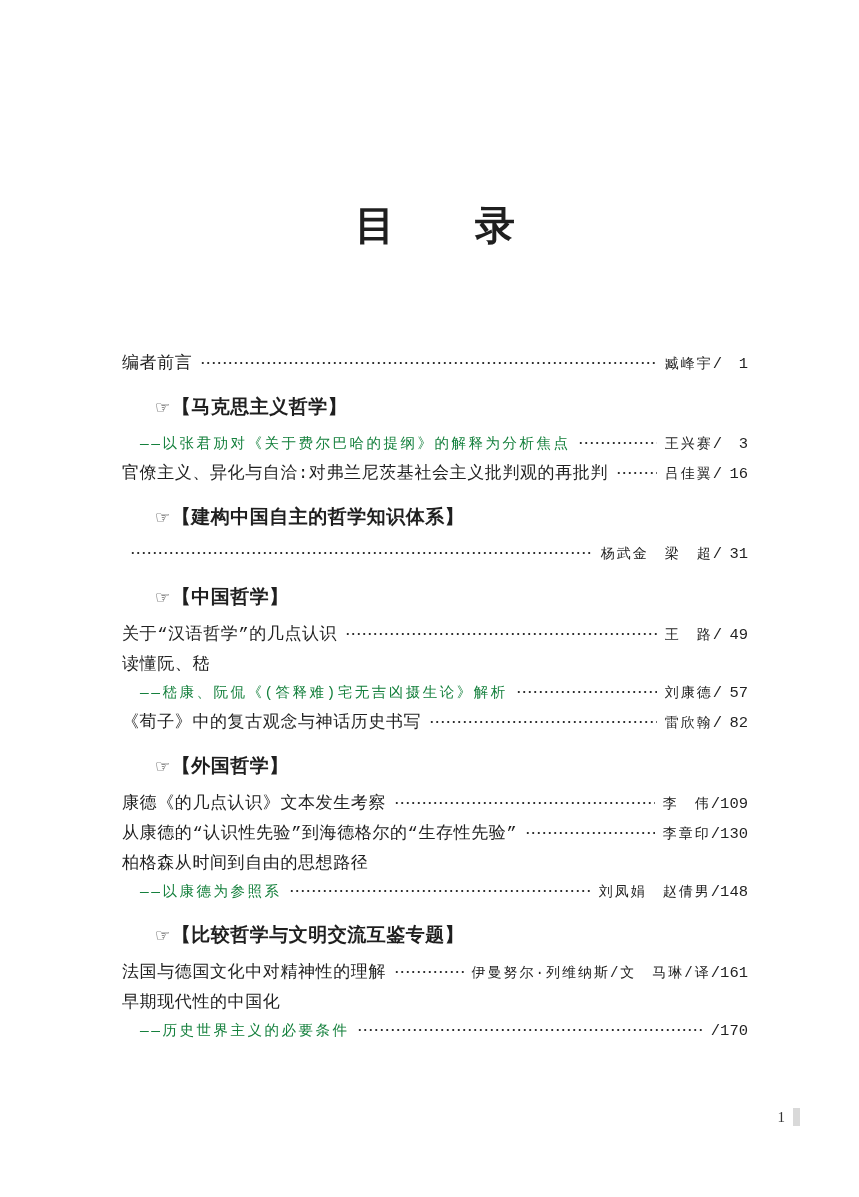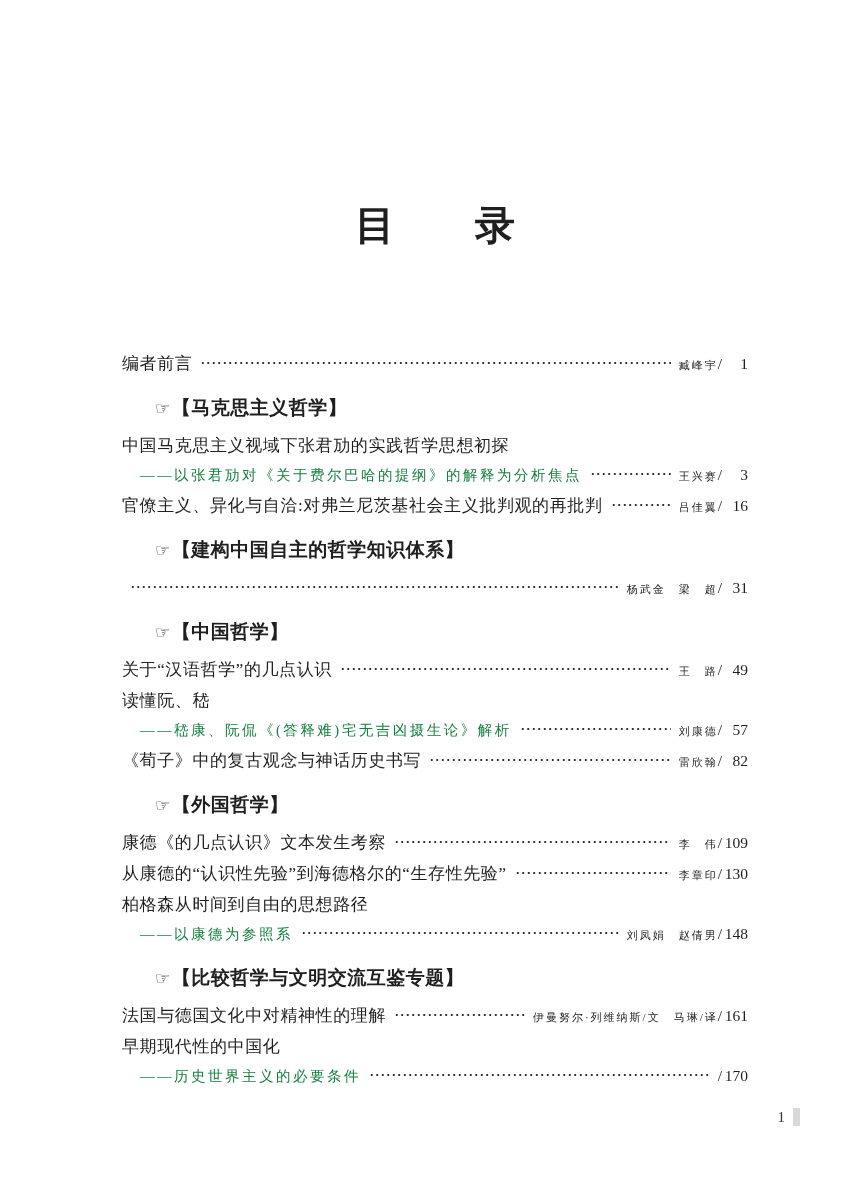--- a/index.html
+++ b/index.html
@@ -21,20 +21,21 @@
     text-align:center;
     font-weight:700;
     white-space:pre;
     letter-spacing:0;
   }
   .row{
     display:flex;
     align-items:baseline;
     line-height:29px;
     min-height:29px;
+    font-family:Liberation Mono, monospace;
   }
   .row .t{
     font-size:17px;
     letter-spacing:0.6px;
     white-space:pre;
   }
   .row.sub{padding-left:18px;}
   .row.sub .t{
     font-size:14.5px;
     letter-spacing:2.5px;
@@ -60,21 +61,21 @@
     flex:1 1 auto;
     align-self:stretch;
     margin:0 8px;
     background-image:radial-gradient(circle, #2e2e2e 1.1px, rgba(0,0,0,0) 1.4px);
     background-size:5.5px 6px;
     background-repeat:repeat-x;
     background-position:left 45%;
     min-width:10px;
   }
   .auth{
-    font-size:11px;
+    font-size:14px;
     letter-spacing:2px;
     white-space:pre;
     color:#242424;
   }
   .slash{font-size:15.5px;}
   .pg{
     font-size:15.5px;
     min-width:26px;
     text-align:right;
     white-space:pre;
@@ -100,23 +101,20 @@
         <span class="t">编者前言</span>
         <span class="leader"></span>
         <span class="auth">臧峰宇</span>
         <span class="slash">/</span>
         <span class="pg">1</span>
       </div>
       <div class="row section">
         <span class="hand">☞</span>
         <span class="sec-label">【马克思主义哲学】</span>
       </div>
-      <div class="row entry">
-        <span class="t">中国马克思主义视域下张君劢的实践哲学思想初探</span>
-      </div>
       <div class="row sub">
         <span class="t">——以张君劢对《关于费尔巴哈的提纲》的解释为分析焦点</span>
         <span class="leader"></span>
         <span class="auth">王兴赛</span>
         <span class="slash">/</span>
         <span class="pg">3</span>
       </div>
       <div class="row entry">
         <span class="t">官僚主义、异化与自洽:对弗兰尼茨基社会主义批判观的再批判</span>
         <span class="leader"></span>

